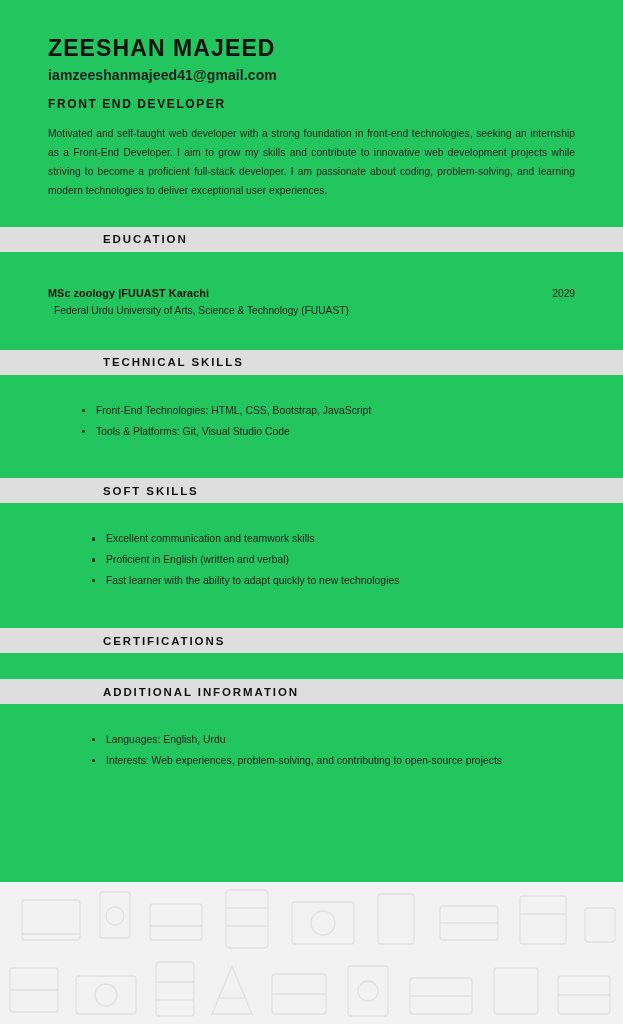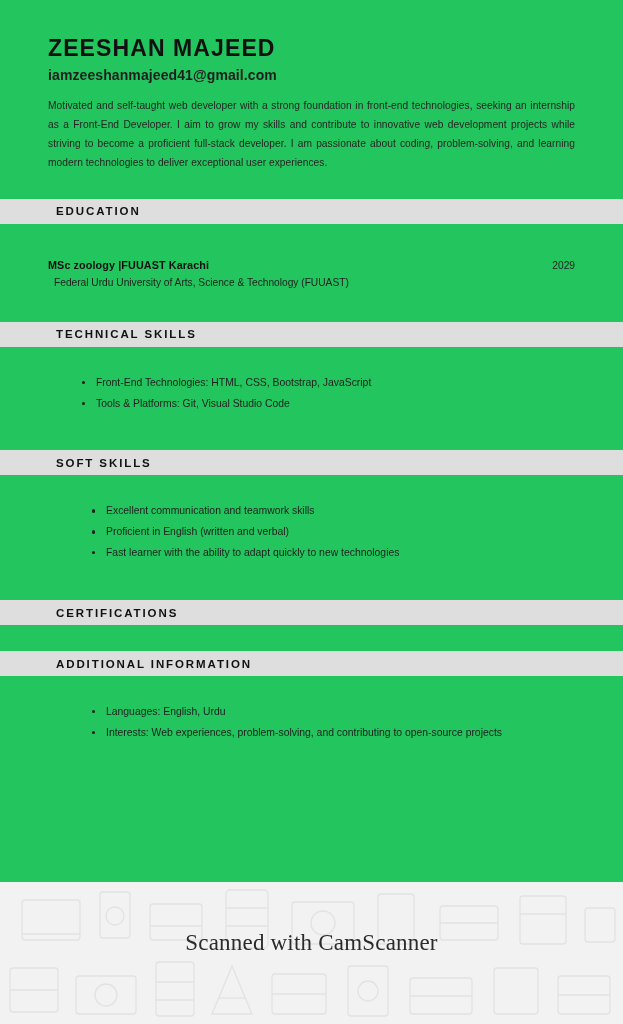--- a/index.html
+++ b/index.html
@@ -68,20 +68,21 @@
     display: flex;
     align-items: center;
     margin-top: 26px;
   }
   .section-bar .section-title {
     font-size: 11.5px;
     font-weight: bold;
     letter-spacing: 1.9px;
     color: #111111;
     padding-left: 56px;
+    margin-left: 47px;
   }
 
   .section-body {
     padding: 8px 48px;
   }
 
   
   .edu-block {
     padding-top: 27px;
     display: flex;
@@ -163,20 +164,21 @@
 </style>
 </head>
 <body>
 
 <div class="page">
   <div class="doc">
 
     <div class="header">
       <div class="name">ZEESHAN MAJEED</div>
       <div class="email">iamzeeshanmajeed41@gmail.com</div>
+      <div class="job-title">FRONT END DEVELOPER</div>
       <div class="summary">Motivated and self-taught web developer with a strong foundation in front-end technologies, seeking an internship as a Front-End Developer. I aim to grow my skills and contribute to innovative web development projects while striving to become a proficient full-stack developer. I am passionate about coding, problem-solving, and learning modern technologies to deliver exceptional user experiences.</div>
     </div>
 
     <div class="section-bar">
       <div class="section-title">EDUCATION</div>
     </div>
     <div class="section-body">
       <div class="edu-block">
         <div class="edu-left">
           <div class="edu-degree">MSc zoology |FUUAST Karachi</div>
@@ -255,15 +257,14 @@
         <path d="M272 112 L326 112"></path>
         <rect x="348" y="84" width="40" height="50" rx="3"></rect>
         <circle cx="368" cy="109" r="10"></circle>
         <rect x="410" y="96" width="62" height="36" rx="3"></rect>
         <path d="M410 114 L472 114"></path>
         <rect x="494" y="86" width="44" height="46" rx="3"></rect>
         <rect x="558" y="94" width="52" height="38" rx="3"></rect>
         <path d="M558 113 L610 113"></path>
       </g>
     </svg>
-    <div class="scan-text">Scanned with CamScanner</div>
   </div>
 </div>
 
 </body></html>

